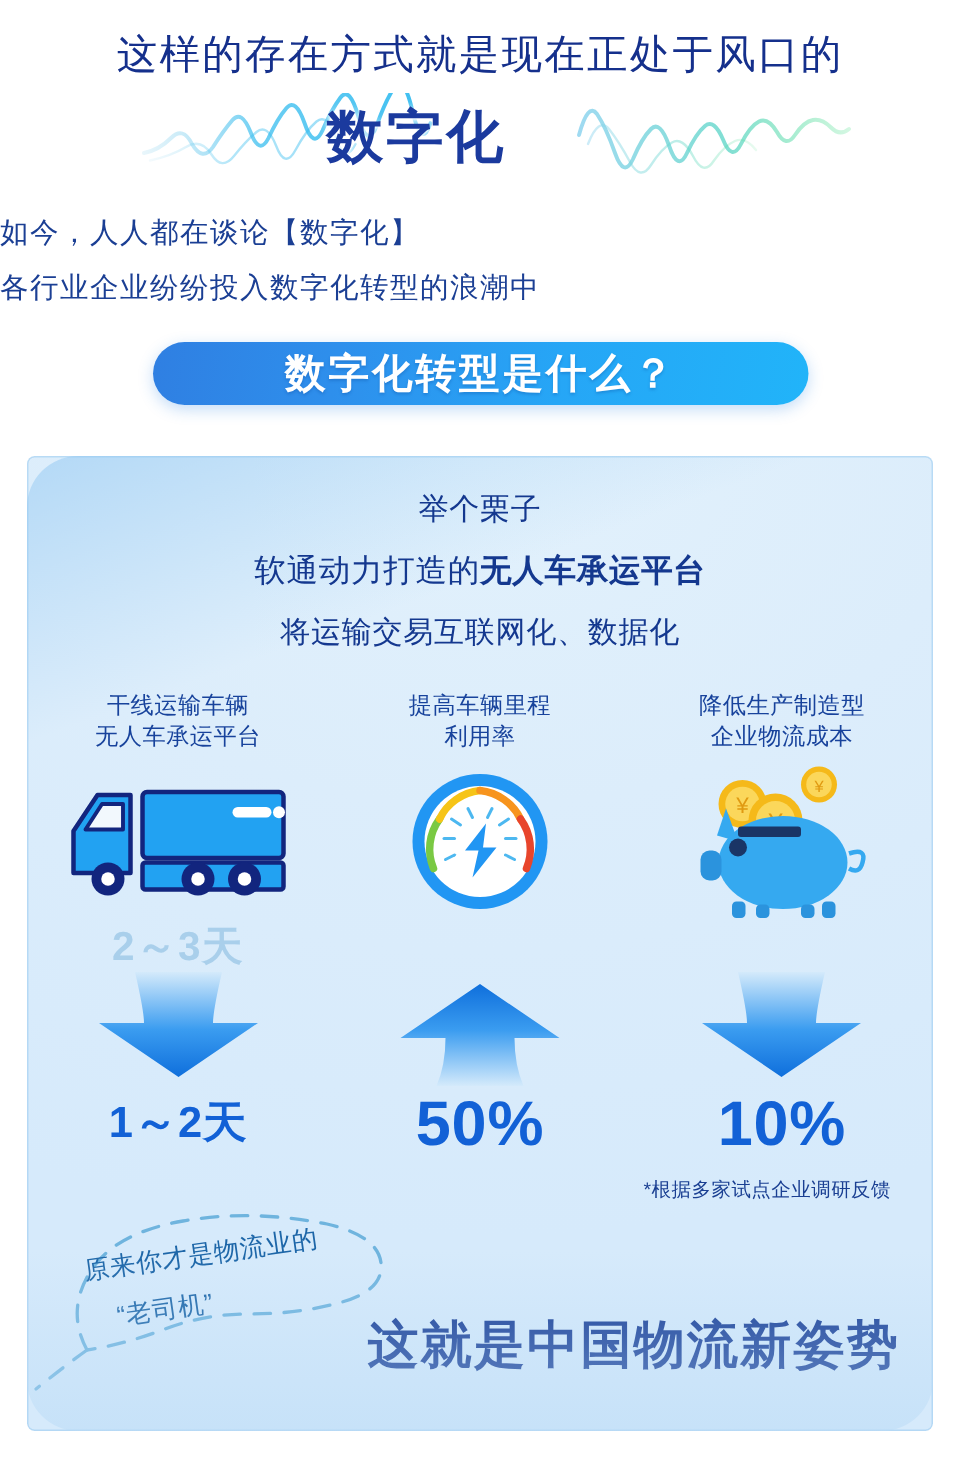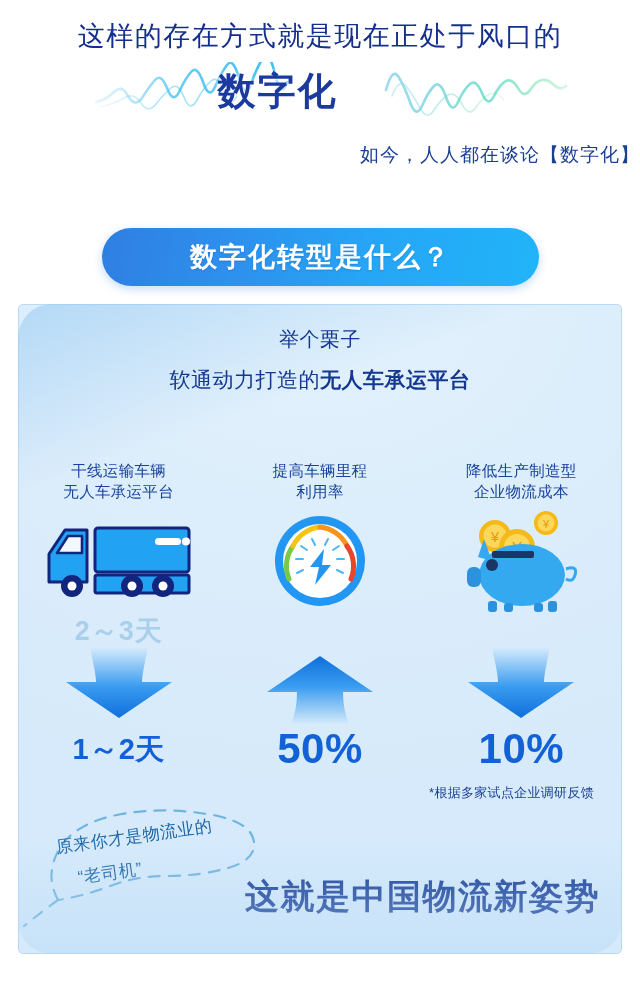--- a/index.html
+++ b/index.html
@@ -25,29 +25,29 @@
   .wave-band svg{display:block;width:640px;height:66px;}
   .hero-keyword{
     position:absolute;left:0;top:66px;width:555px;
     text-align:center;
     font-size:38px;font-weight:700;letter-spacing:2px;
     color:#1b3a9e;
     text-shadow:0 1px 2px rgba(255,255,255,.95),0 0 6px rgba(255,255,255,.9);
   }
 
   .lead{
-    position:absolute;left:0;width:640px;text-align:right;
+    position:absolute;left:0;width:640px;text-align:left;
     font-size:19px;color:#1b3f94;letter-spacing:1px;
   }
   .lead.l1{top:142px;}
   .lead.l2{top:179px;}
 
   
   .pill{
-    position:absolute;left:102px;top:228px;width:437px;height:58px;
+    position:absolute;left:102px;top:228px;width:437px;height:42px;
     border-radius:29px;
     background:linear-gradient(100deg,#2f7fe2 0%,#2e8fec 28%,#26a6f6 62%,#21b4f9 100%);
     display:flex;align-items:center;justify-content:center;
     box-shadow:0 3px 10px rgba(40,130,225,.28);
   }
   .pill-label{
     color:#ffffff;font-size:27px;font-weight:700;letter-spacing:2px;
     text-shadow:0 1px 2px rgba(10,70,150,.28);
   }
 
@@ -154,29 +154,31 @@
       <g fill="none" stroke="url(#wvR)" stroke-linecap="round">
         <path d="M386 28 q6 -22 12 -14 q6 9 12 26 q6 17 12 4 q6 -14 12 -20 q6 -6 12 11 q6 18 12 5 q6 -13 12 -18 q6 -5 12 9 q6 15 12 3 q6 -12 12 -15 q6 -3 12 7 q6 11 12 2 q6 -9 12 -10 q6 -1 12 5 q6 6 12 1" stroke-width="2.6" opacity=".95"></path>
         <path d="M392 34 q7 -18 14 -10 q7 9 14 22 q7 13 14 2 q7 -11 14 -15 q7 -4 14 9 q7 14 14 3 q7 -10 14 -13 q7 -3 14 6" stroke-width="1.6" opacity=".5"></path>
       </g>
     </svg>
   </div>
 
   <div class="hero-keyword">数字化</div>
 
   <div class="lead l1">如今，人人都在谈论【数字化】</div>
+  <div class="lead l2">各行业企业纷纷投入数字化转型的浪潮中</div>
 
   <div class="pill">
     <span class="pill-label">数字化转型是什么？</span>
   </div>
 
   <div class="card">
 
     <div class="card-line c1">举个栗子</div>
     <div class="card-line c2"><span>软通动力打造的</span><span class="em">无人车承运平台</span></div>
+    <div class="card-line c3">将运输交易互联网化、数据化</div>
 
     <div class="cols">
 
       <div class="col left">
         <div class="col-cap">
           <div>干线运输车辆</div>
           <div>无人车承运平台</div>
         </div>
         <div class="icon-box">
           <svg width="152" height="82" viewBox="0 0 152 82" xmlns="http://www.w3.org/2000/svg">

